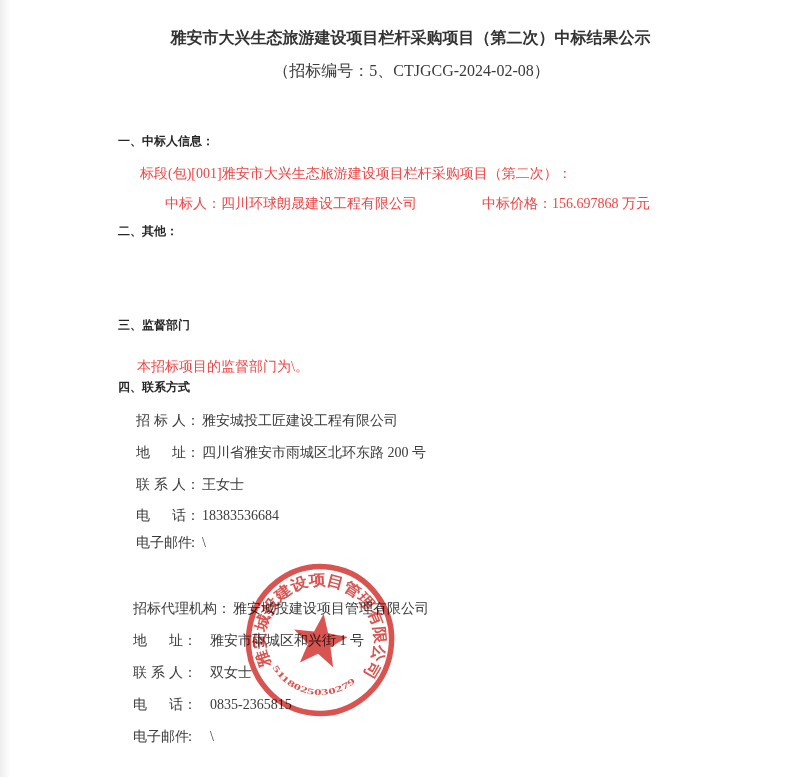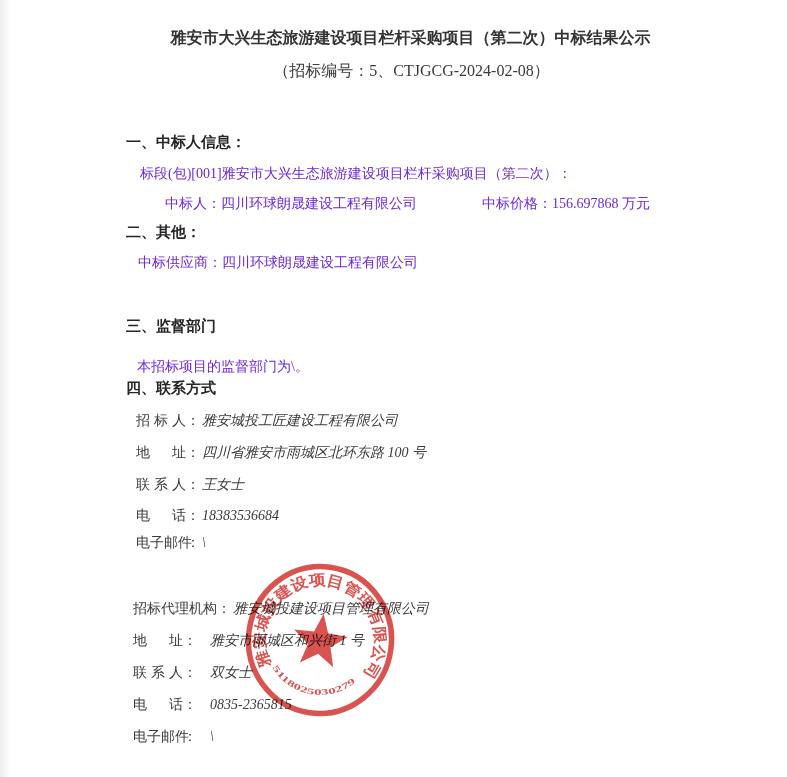--- a/index.html
+++ b/index.html
@@ -1,68 +1,67 @@
 <!DOCTYPE html>
 <html><head>
 <meta charset="utf-8">
 <style>
   html,body{margin:0;padding:0;}
   body{width:787px;height:777px;position:relative;background:#ffffff;overflow:hidden;
        font-family:"Liberation Serif","DejaVu Serif",serif;}
   .page{position:absolute;inset:0;background:#ffffff;color:#3a3a3a;}
   .scan-edge{position:absolute;left:0;top:0;bottom:0;width:10px;
        background:linear-gradient(90deg,#ededed,#ffffff);}
-  .line{position:absolute;font-size:14px;line-height:17px;white-space:nowrap;color:#6d28d9;}
+  .line{position:absolute;font-size:14px;line-height:17px;white-space:nowrap;color:#ef4444;}
   .title{left:0;right:0;top:27px;text-align:center;font-size:16px;line-height:21px;
        font-weight:700;color:#333333;padding-left:34px;}
   .subtitle{left:0;right:0;top:60px;text-align:center;font-size:16px;line-height:21px;
        font-weight:400;color:#3a3a3a;margin-left:36px;}
   .h{font-family:"Liberation Sans","DejaVu Sans",sans-serif;font-weight:700;
-       font-size:15px;line-height:19px;color:#262626;margin-left:8px;}
+       font-size:12px;line-height:19px;color:#262626;}
   .row{position:absolute;white-space:nowrap;font-size:14px;line-height:17px;color:#3a3a3a;}
   .lbl{display:inline-flex;justify-content:space-between;width:50px;vertical-align:baseline;}
   .lbl i{font-style:normal;}
   .lbl.auto{width:auto;}
-  .val{margin-left:2px;font-style:italic;}
+  .val{margin-left:2px;}
   .agency .val{margin-left:13px;}
   .agency .row-first .val{margin-left:2px;}
   .stamp{position:absolute;left:243px;top:561px;mix-blend-mode:multiply;opacity:.9;}
   .stamp text{font-family:"Liberation Serif","DejaVu Serif",serif;}
 </style>
 </head>
 <body>
 
 <div class="page">
   <div class="scan-edge"></div>
 
   <div class="line title">雅安市大兴生态旅游建设项目栏杆采购项目（第二次）中标结果公示</div>
   <div class="line subtitle">（招标编号：5、CTJGCG-2024-02-08）</div>
 
   <div class="line h" style="left:118px;top:132px">一、中标人信息：</div>
   <div class="line" style="left:140px;top:165px">标段(包)[001]雅安市大兴生态旅游建设项目栏杆采购项目（第二次）：</div>
   <div class="line" style="left:165px;top:195px"><span>中标人：</span><span>四川环球朗晟建设工程有限公司</span></div>
   <div class="line" style="left:482px;top:195px"><span>中标价格：</span><span>156.697868 万元</span></div>
 
   <div class="line h" style="left:118px;top:222px">二、其他：</div>
-  <div class="line" style="left:138px;top:254px"><span>中标供应商：</span><span>四川环球朗晟建设工程有限公司</span></div>
 
   <div class="line h" style="left:118px;top:316px">三、监督部门</div>
   <div class="line" style="left:137px;top:358px">本招标项目的监督部门为\。</div>
 
   <div class="line h" style="left:118px;top:378px">四、联系方式</div>
 
   <div class="row" style="left:136px;top:412px"><span class="lbl">
         <i>招</i>
         <i>标</i>
         <i>人</i>
       </span><span>：</span><span class="val">雅安城投工匠建设工程有限公司</span></div>
   <div class="row" style="left:136px;top:444px"><span class="lbl">
         <i>地</i>
         <i>址</i>
-      </span><span>：</span><span class="val">四川省雅安市雨城区北环东路 100 号</span></div>
+      </span><span>：</span><span class="val">四川省雅安市雨城区北环东路 200 号</span></div>
   <div class="row" style="left:136px;top:476px"><span class="lbl">
         <i>联</i>
         <i>系</i>
         <i>人</i>
       </span><span>：</span><span class="val">王女士</span></div>
   <div class="row" style="left:136px;top:507px"><span class="lbl">
         <i>电</i>
         <i>话</i>
       </span><span>：</span><span class="val">18383536684</span></div>
   <div class="row" style="left:136px;top:534px"><span class="lbl">

